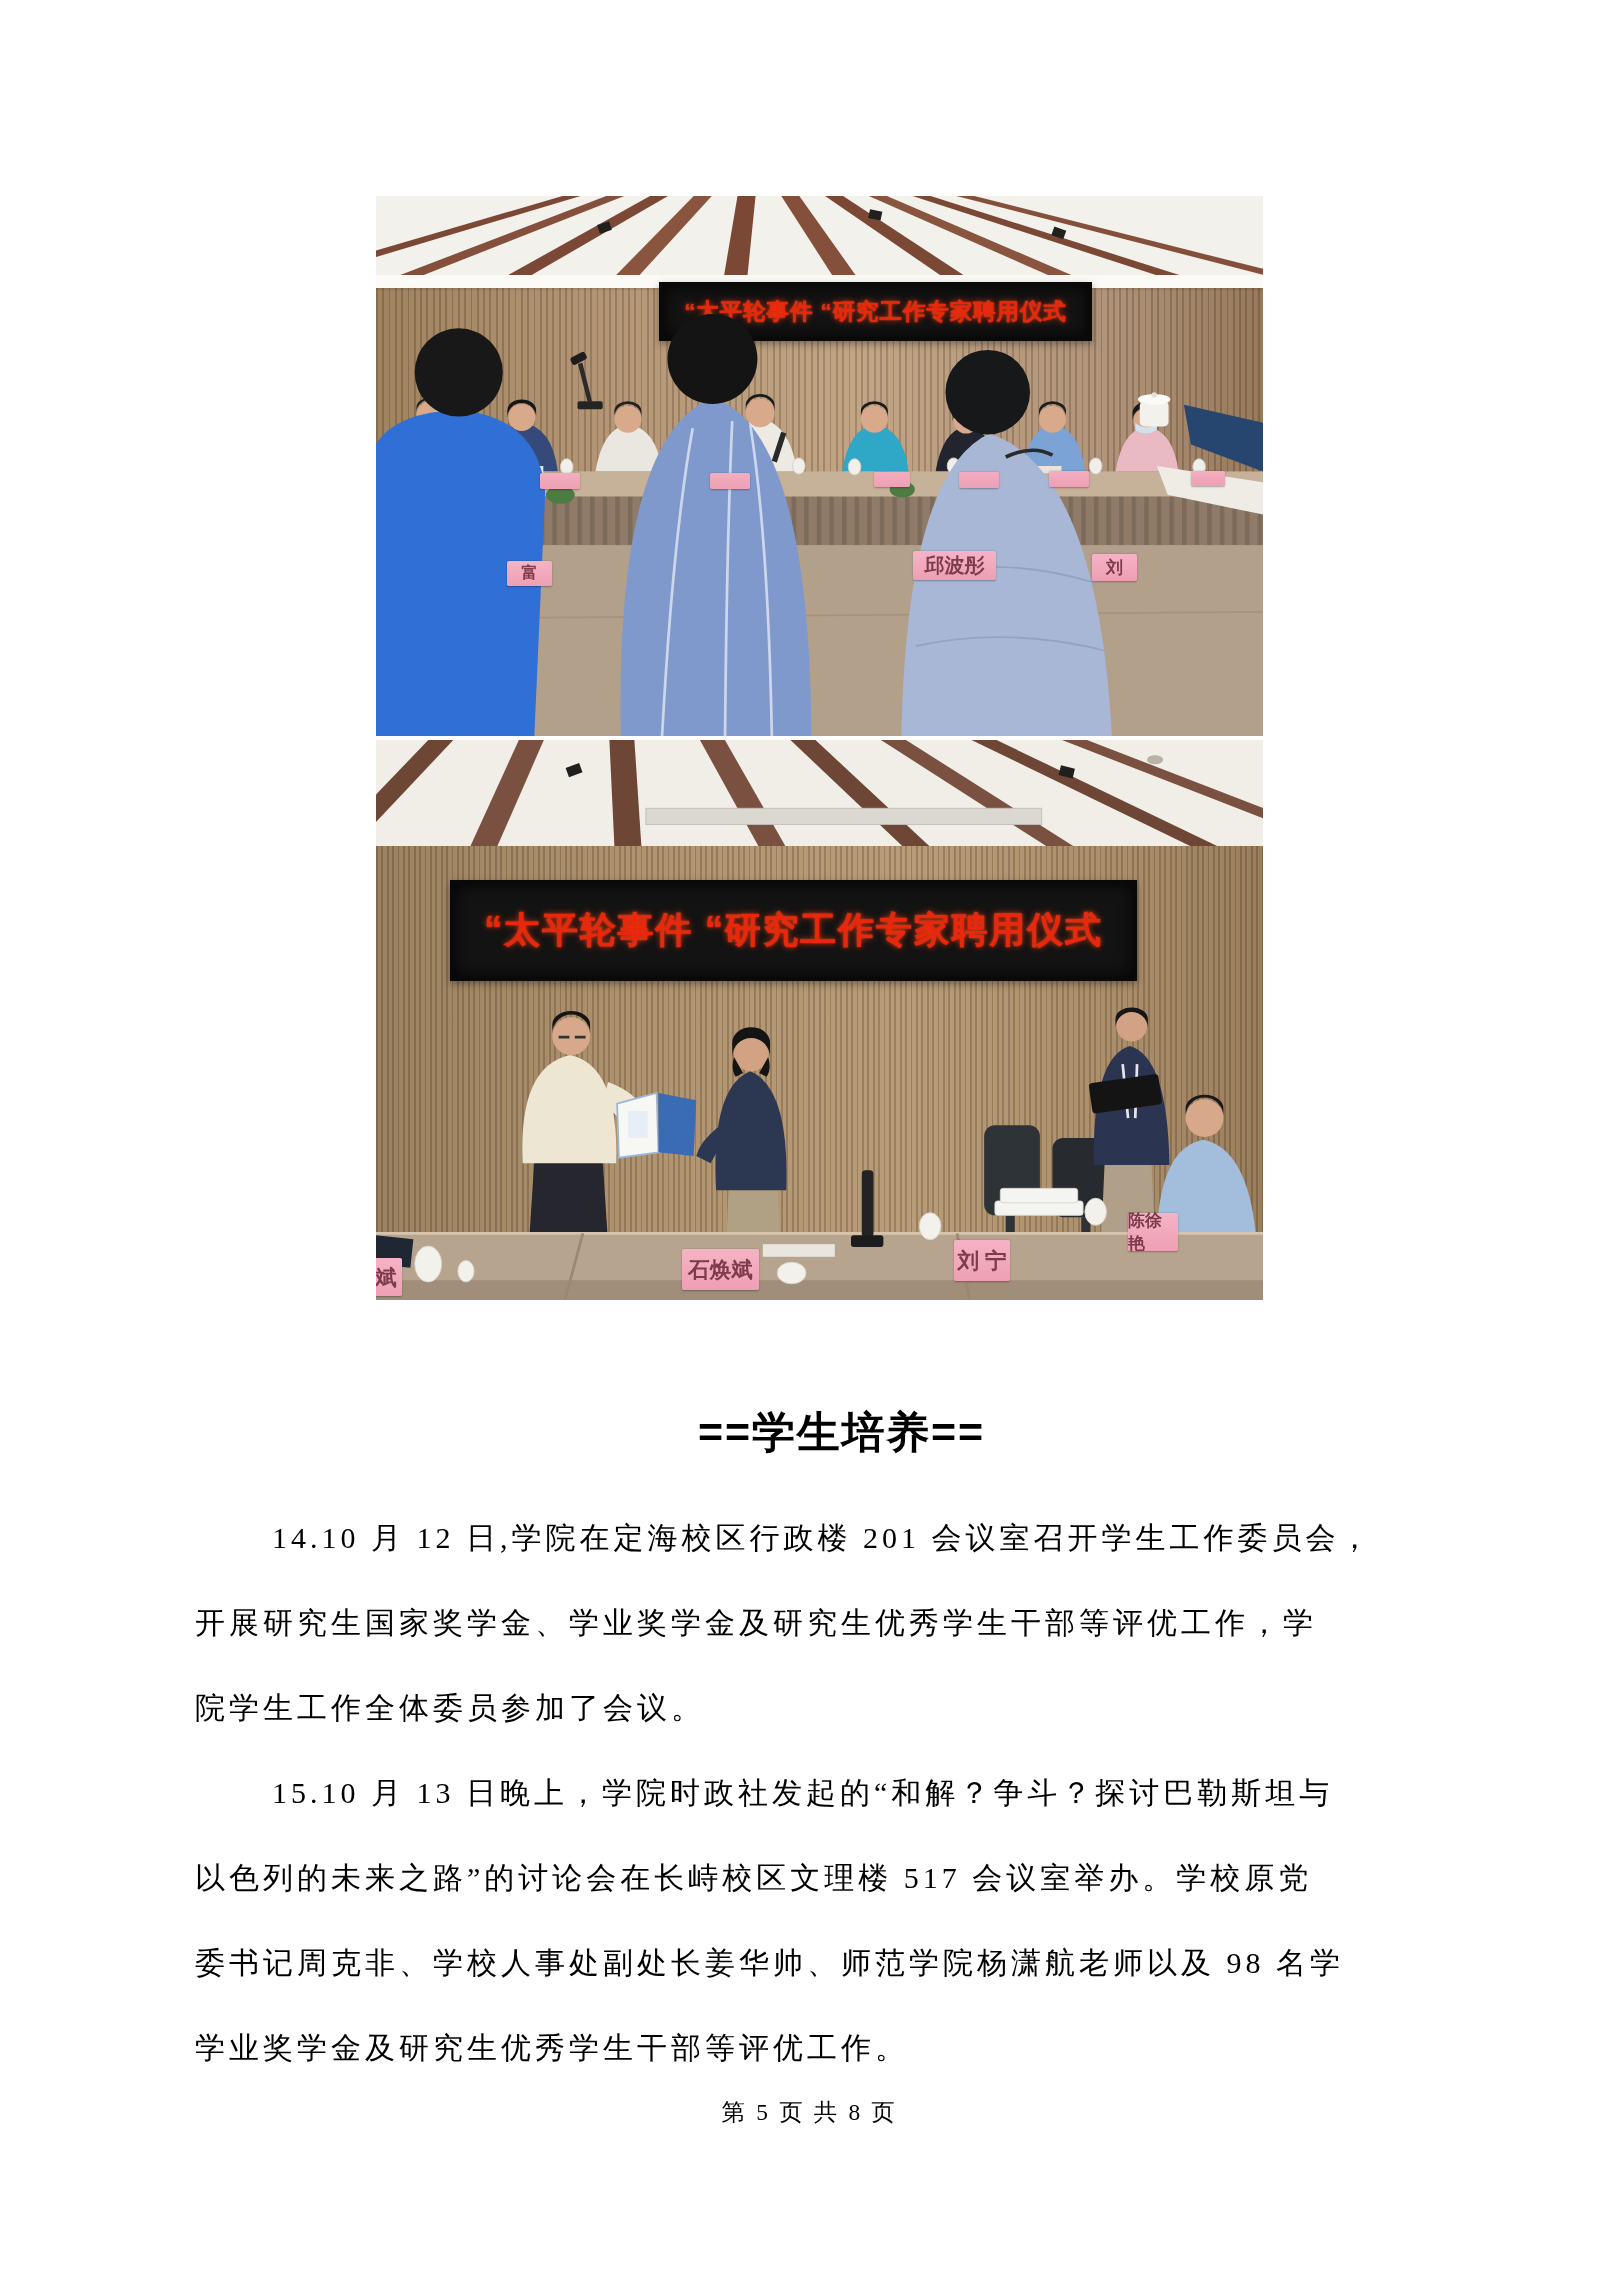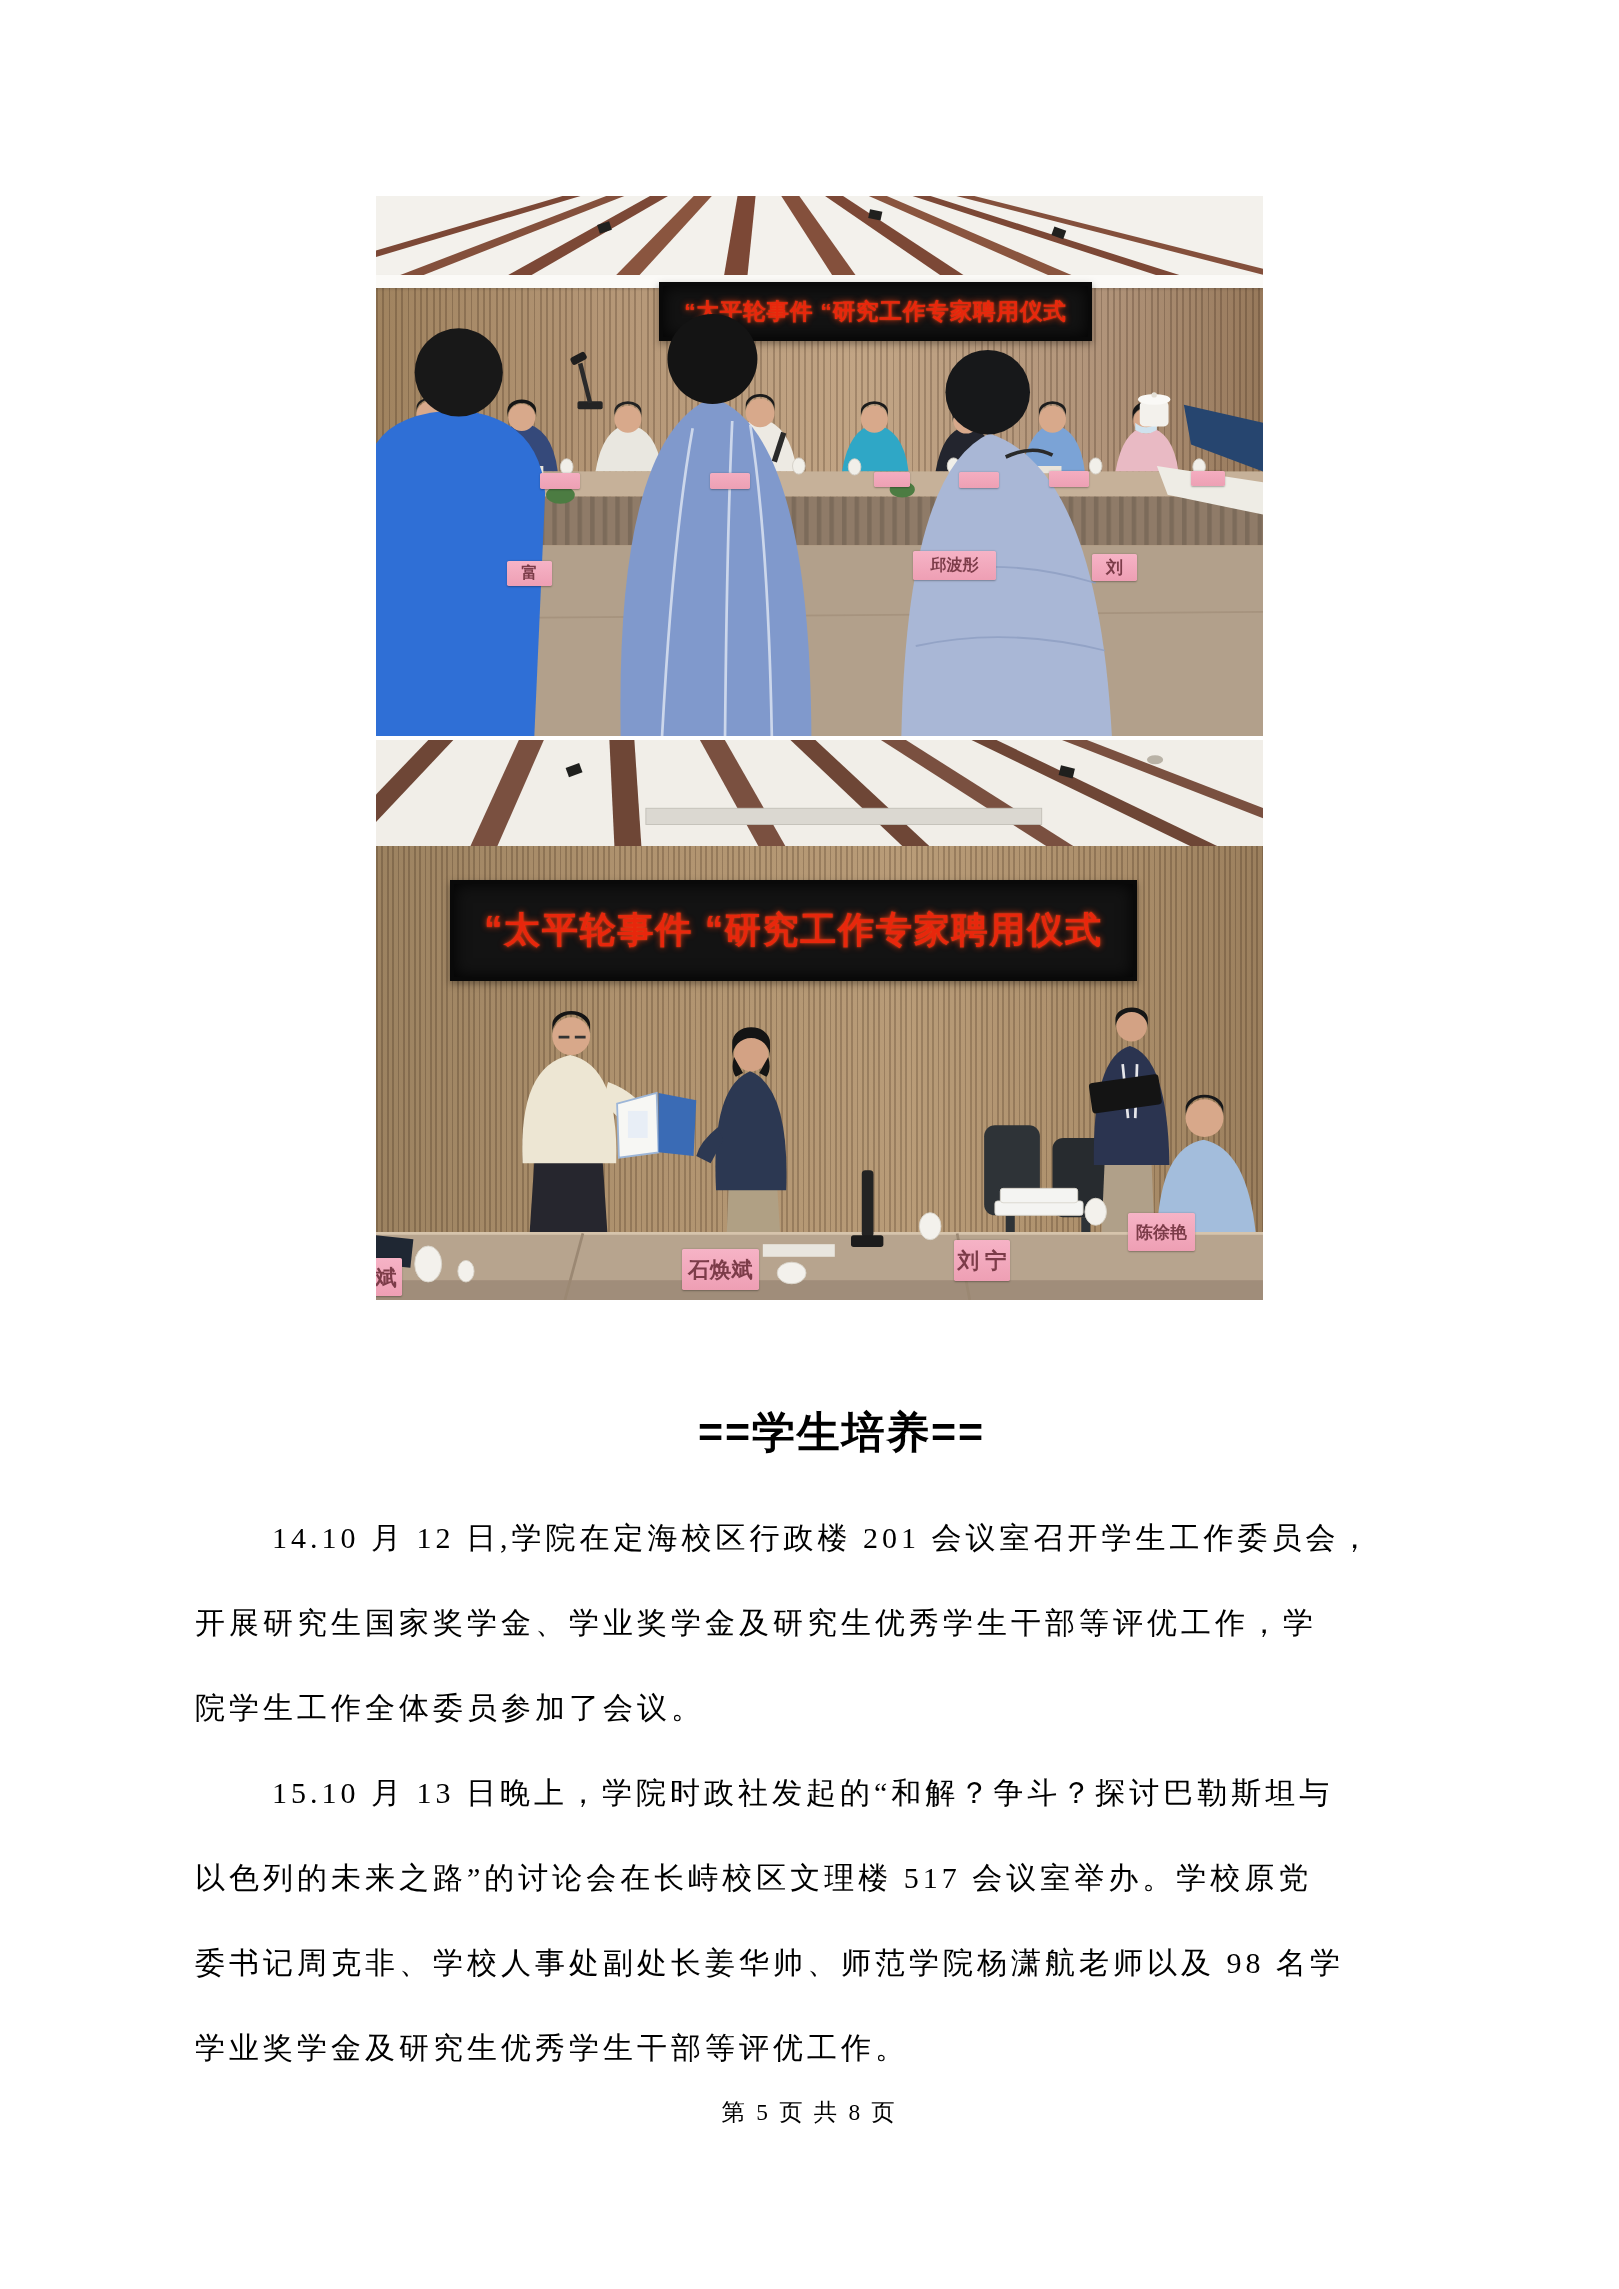--- a/index.html
+++ b/index.html
@@ -172,21 +172,21 @@
     <div class="name-card mini" style="left:164px;top:277px;width:40px;height:16px;"></div>
     <div class="name-card mini" style="left:334px;top:277px;width:40px;height:16px;"></div>
     <div class="name-card mini" style="left:498px;top:276px;width:36px;height:15.3px;"></div>
     <div class="name-card mini" style="left:583px;top:276px;width:40px;height:16px;"></div>
     <div class="name-card mini" style="left:673px;top:275px;width:40px;height:16px;"></div>
     <div class="name-card mini" style="left:815px;top:275px;width:34px;height:15.3px;"></div>
 
     <div class="name-card" style="left:131px;top:365px;width:45px;height:25px;font-size:16px;">
       <span>富</span>
     </div>
-    <div class="name-card" style="left:537px;top:355px;width:83px;height:29px;font-size:16px;text-align:center;">
+    <div class="name-card" style="left:537px;top:355px;width:83px;height:29px;font-size:20px;text-align:center;">
       <span>邱波彤</span>
     </div>
     <div class="name-card" style="left:716px;top:358px;width:45px;height:27px;font-size:17px;">
       <span>刘</span>
     </div>
   </div>
 
   <div class="photo photo2">
     <div class="wall" style="top:106px;height:396px;
          background:linear-gradient(90deg,#9c8260,#b0936f 30%,#b99c78 60%,#aa8d69 85%,#9b7f5d),
@@ -287,21 +287,21 @@
 
     <div class="name-card" style="left:-5.4px;top:518px;width:31px;height:38px;font-size:21.6px;">
       <span>斌</span>
     </div>
     <div class="name-card" style="left:306px;top:509px;width:77px;height:41px;font-size:21.6px;">
       <span>石焕斌</span>
     </div>
     <div class="name-card" style="left:578px;top:500px;width:56px;height:41px;font-size:21.6px;">
       <span>刘 宁</span>
     </div>
-    <div class="name-card" style="left:752px;top:473px;width:67px;height:38px;font-size:17px;">
+    <div class="name-card" style="left:752px;top:473px;width:50px;height:38px;font-size:17px;">
       <span>陈徐艳</span>
     </div>
   </div>
 
   <div class="heading">==学生培养==</div>
 
   <div class="bodytext">
     <div class="line indent">14.10 月 12 日,学院在定海校区行政楼 201 会议室召开学生工作委员会，</div>
     <div class="line">开展研究生国家奖学金、学业奖学金及研究生优秀学生干部等评优工作，学</div>
     <div class="line">院学生工作全体委员参加了会议。</div>

